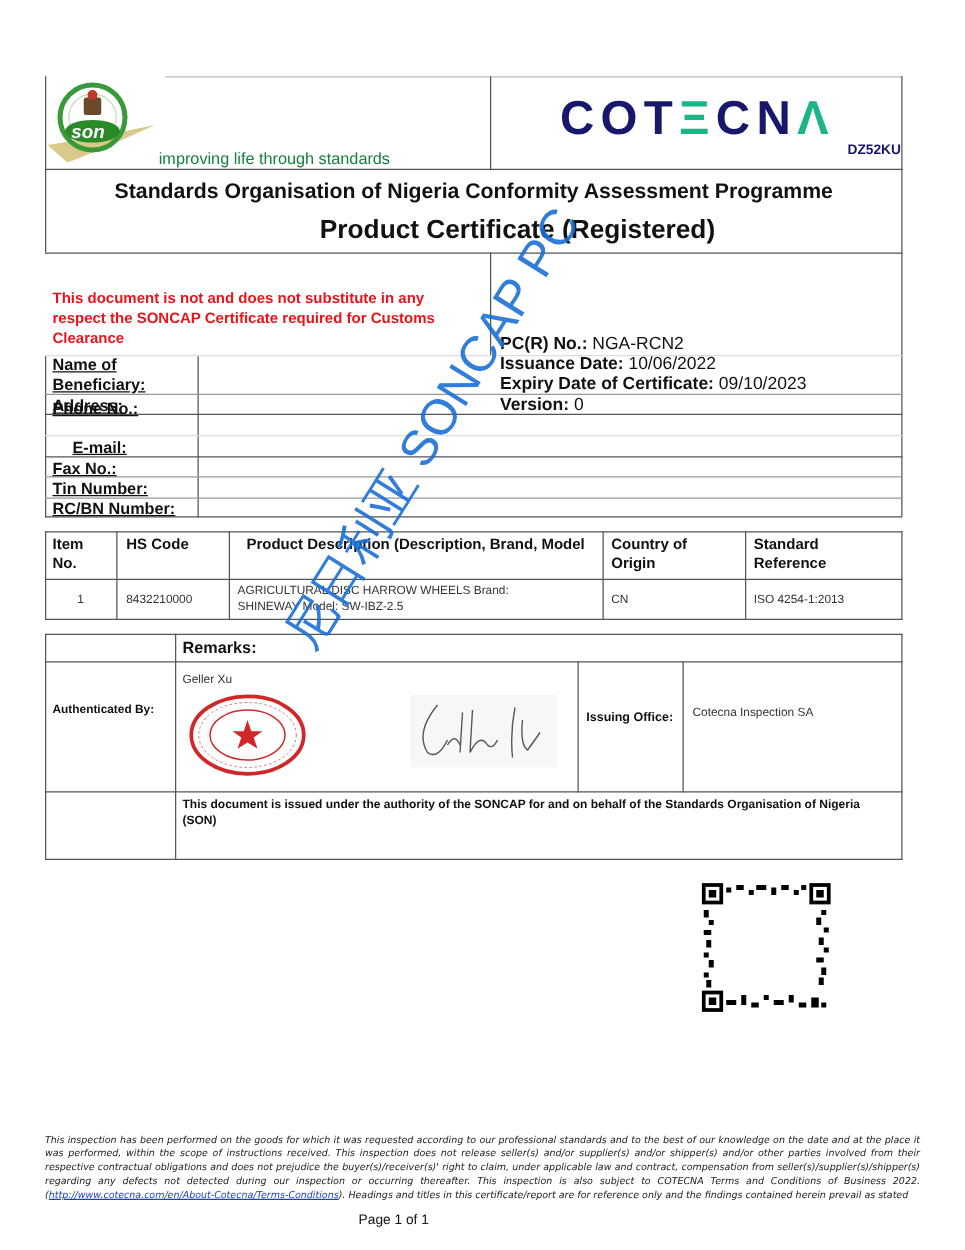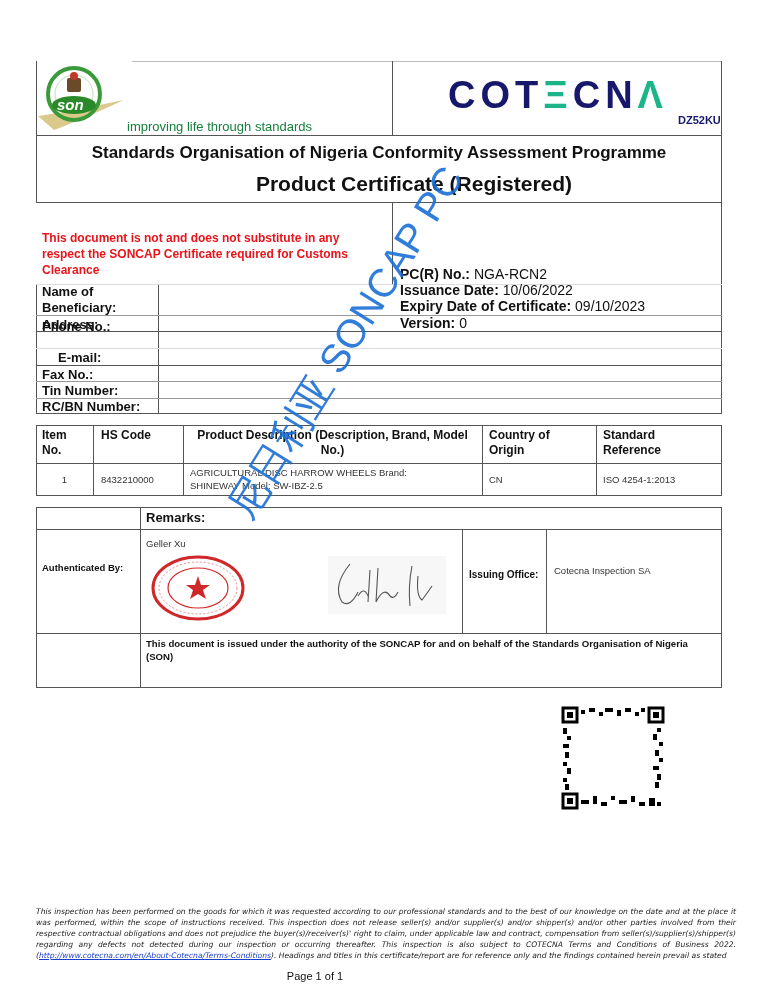--- a/index.html
+++ b/index.html
@@ -16,21 +16,21 @@
   #cotecna .e { color:#1cb58a; }
   #code { left:678px; top:114px; font-size:11px; font-weight:bold; color:#17186b; }
 
   #org-title { left:36px; width:686px; top:143px; text-align:center; font-size:17px; font-weight:bold; }
   #doc-title { left:36px; width:756px; top:172px; text-align:center; font-size:21px; font-weight:bold; }
 
   #disclaimer { left:42px; top:218px; width:340px; color:#e8141b; font-size:12px; font-weight:bold; line-height:16px;margin-top:12px; }
   .meta { position:absolute; left:400px; font-size:14px;margin-top:48px; }
   .meta b { font-weight:bold; }
 
-  .lbl { position:absolute; left:42px; font-size:13px; font-weight:bold; }
+  .lbl { position:absolute; left:42px; font-size:13px; font-weight:bold;text-decoration:underline; }
 
   .th { position:absolute; font-size:12px; font-weight:bold; line-height:15px; }
   .td { position:absolute; font-size:9.5px; color:#333; line-height:13px; }
 
   #remarks { left:146px; top:510px; font-size:13px; font-weight:bold; }
   #auth-label { left:42px; top:562px; font-size:9.5px; font-weight:bold; }
   #auth-name { left:146px; top:538px; font-size:9.5px; color:#333; }
   #issuing-label { left:469px; top:569px; font-size:10px; font-weight:bold; }
   #issuing-value { left:554px; top:565px; font-size:9.5px; color:#333; }
   #authority { left:146px; top:637px; width:560px; font-size:9.6px; font-weight:bold; line-height:13px; }
@@ -121,21 +121,20 @@
 <div class="lbl" style="top:383px;">Tin Number:</div>
 <div class="lbl" style="top:399px;">RC/BN Number:</div>
 
 <div class="th" style="left:42px;top:428px;">
   <div>Item</div>
   <div>No.</div>
 </div>
 <div class="th" style="left:101px;top:428px;">HS Code</div>
 <div class="th" style="left:183px;width:299px;top:428px;text-align:center;">
   <div>Product Description (Description, Brand, Model</div>
-  <div>No.)</div>
 </div>
 <div class="th" style="left:489px;top:428px;">
   <div>Country of</div>
   <div>Origin</div>
 </div>
 <div class="th" style="left:603px;top:428px;">
   <div>Standard</div>
   <div>Reference</div>
 </div>
 

